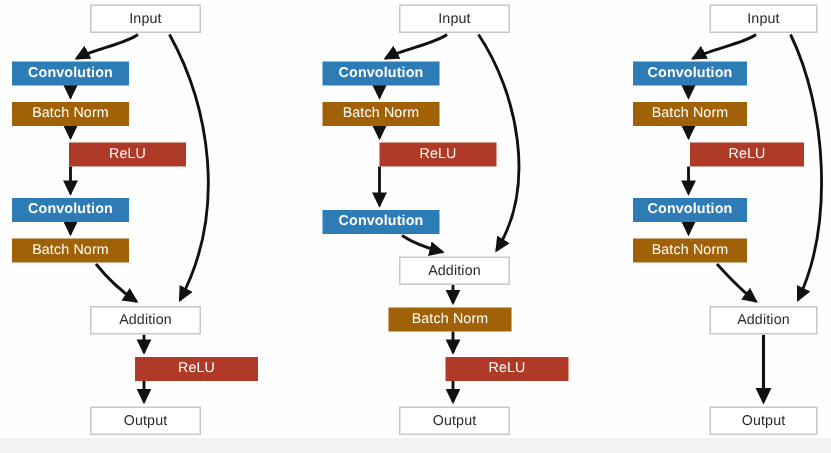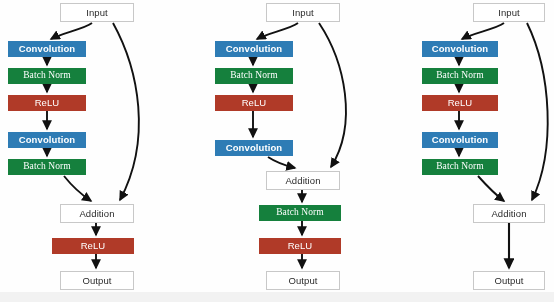--- a/index.html
+++ b/index.html
@@ -21,22 +21,22 @@
     letter-spacing:.1px;
     white-space:nowrap;
     line-height:1;
   }
   .node.plain{
     background:#ffffff;
     border:1px solid #c8c8c8;
     color:#2b2b2b;
   }
   .node.conv{background:#2e7cb5;color:#ffffff;font-weight:bold;}
-  .node.bn{background:#15803d;color:#ffffff;font-family:Liberation Serif, serif;}
-  .node.relu{background:#b03a28;color:#ffffff;}
+  .node.bn{background:#a16207;color:#ffffff;}
+  .node.relu{background:#b03a28;color:#ffffff;margin-left:38px;}
 </style>
 </head>
 <body>
 
 <div id="stage">
 
   <svg class="edges" viewBox="0 0 554 302">
     <defs>
       <marker id="ah" markerWidth="7" markerHeight="7" refX="4.6" refY="2.6" orient="auto">
         <path d="M0,0 L5.4,2.6 L0,5.2 z" fill="#111111"></path>

